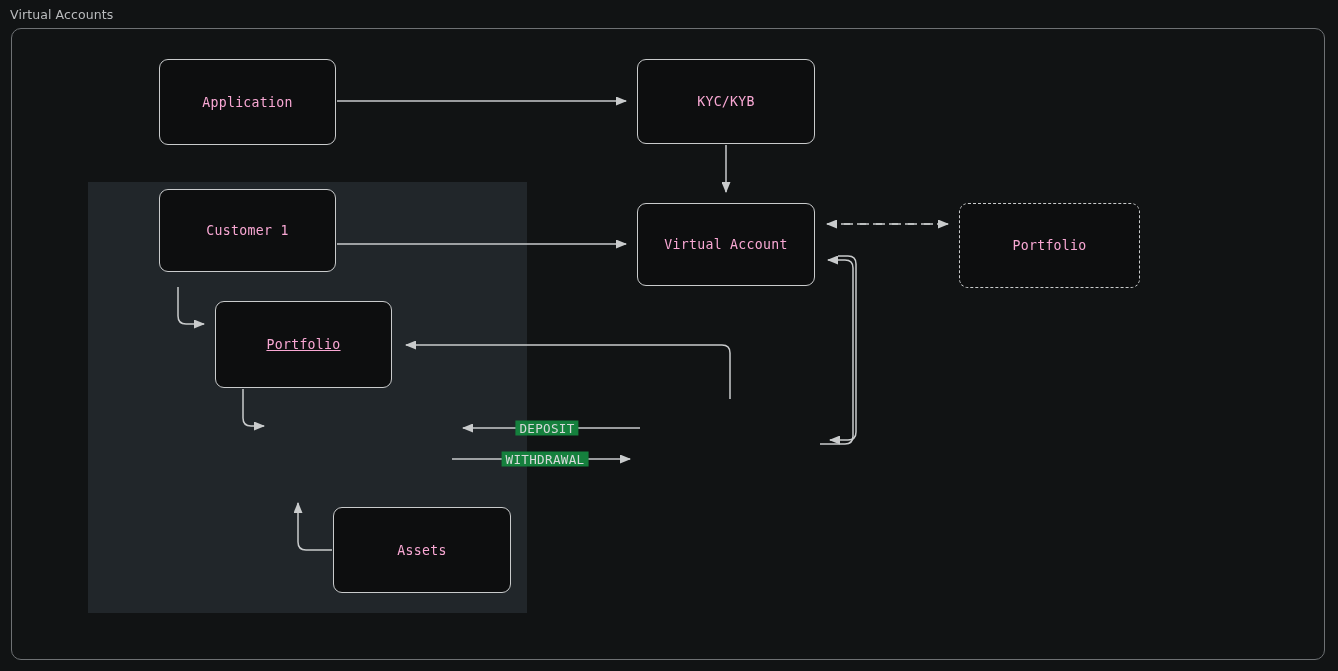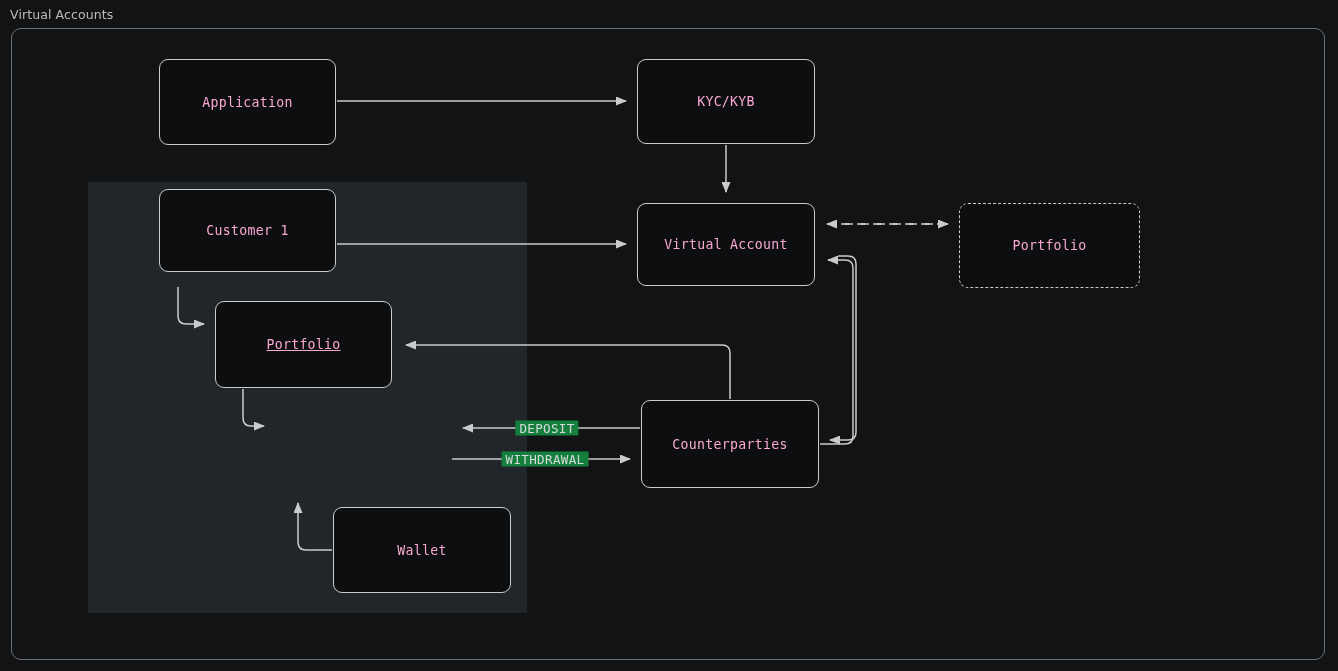--- a/index.html
+++ b/index.html
@@ -109,25 +109,22 @@
 
   <div class="node" style="left:159px;top:189px;width:177px;height:83px;text-align:center;">
     <span>Customer 1</span>
   </div>
 
   <div class="node" style="left:215px;top:301px;width:177px;height:87px;text-decoration:underline;">
     <span>Portfolio</span>
   </div>
 
 
-  <div class="node" style="left:641px;top:400px;width:178px;height:88px;">
-    <span>Counterparties</span>
-  </div>
 
   <div class="node" style="left:333px;top:507px;width:178px;height:86px;">
-    <span>Wallet</span>
+    <span>Assets</span>
   </div>
 
   <div class="edge-label" style="left:547px;top:428px;">DEPOSIT</div>
 
   <div class="edge-label" style="left:545px;top:459px;">WITHDRAWAL</div>
 
 </div>
 
 </body></html>

